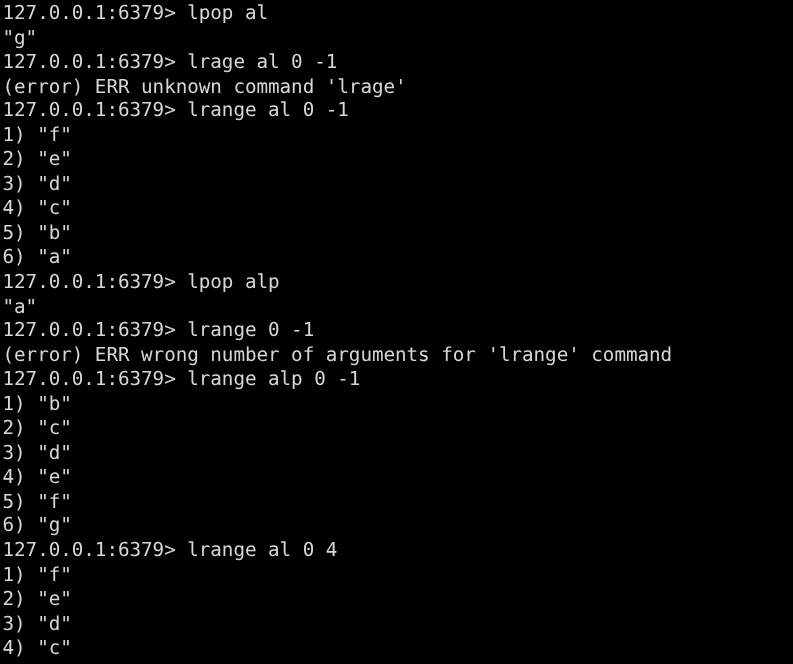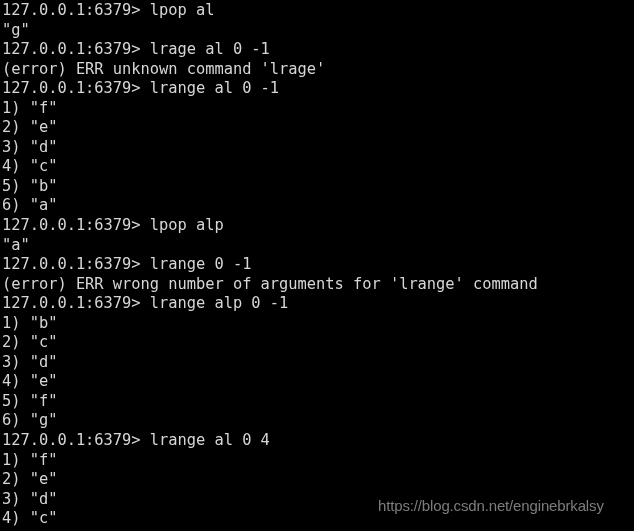--- a/index.html
+++ b/index.html
@@ -52,15 +52,14 @@
     letter-spacing: -0.15px;
   }
 </style>
 </head>
 <body>
 
 <div id="terminal">
 
   <div id="terminal-output"><span class="term-line">127.0.0.1:6379&gt; lpop al</span><span class="term-line">"g"</span><span class="term-line">127.0.0.1:6379&gt; lrage al 0 -1</span><span class="term-line">(error) ERR unknown command 'lrage'</span><span class="term-line">127.0.0.1:6379&gt; lrange al 0 -1</span><span class="term-line">1) "f"</span><span class="term-line">2) "e"</span><span class="term-line">3) "d"</span><span class="term-line">4) "c"</span><span class="term-line">5) "b"</span><span class="term-line">6) "a"</span><span class="term-line">127.0.0.1:6379&gt; lpop alp</span><span class="term-line">"a"</span><span class="term-line">127.0.0.1:6379&gt; lrange 0 -1</span><span class="term-line">(error) ERR wrong number of arguments for 'lrange' command</span><span class="term-line">127.0.0.1:6379&gt; lrange alp 0 -1</span><span class="term-line">1) "b"</span><span class="term-line">2) "c"</span><span class="term-line">3) "d"</span><span class="term-line">4) "e"</span><span class="term-line">5) "f"</span><span class="term-line">6) "g"</span><span class="term-line">127.0.0.1:6379&gt; lrange al 0 4</span><span class="term-line">1) "f"</span><span class="term-line">2) "e"</span><span class="term-line">3) "d"</span><span class="term-line">4) "c"</span><span class="term-line">5) "b"</span></div>
 
-  <div id="watermark">https://blog.csdn.net/enginebrkalsy</div>
 
 </div>
 
 </body></html>

